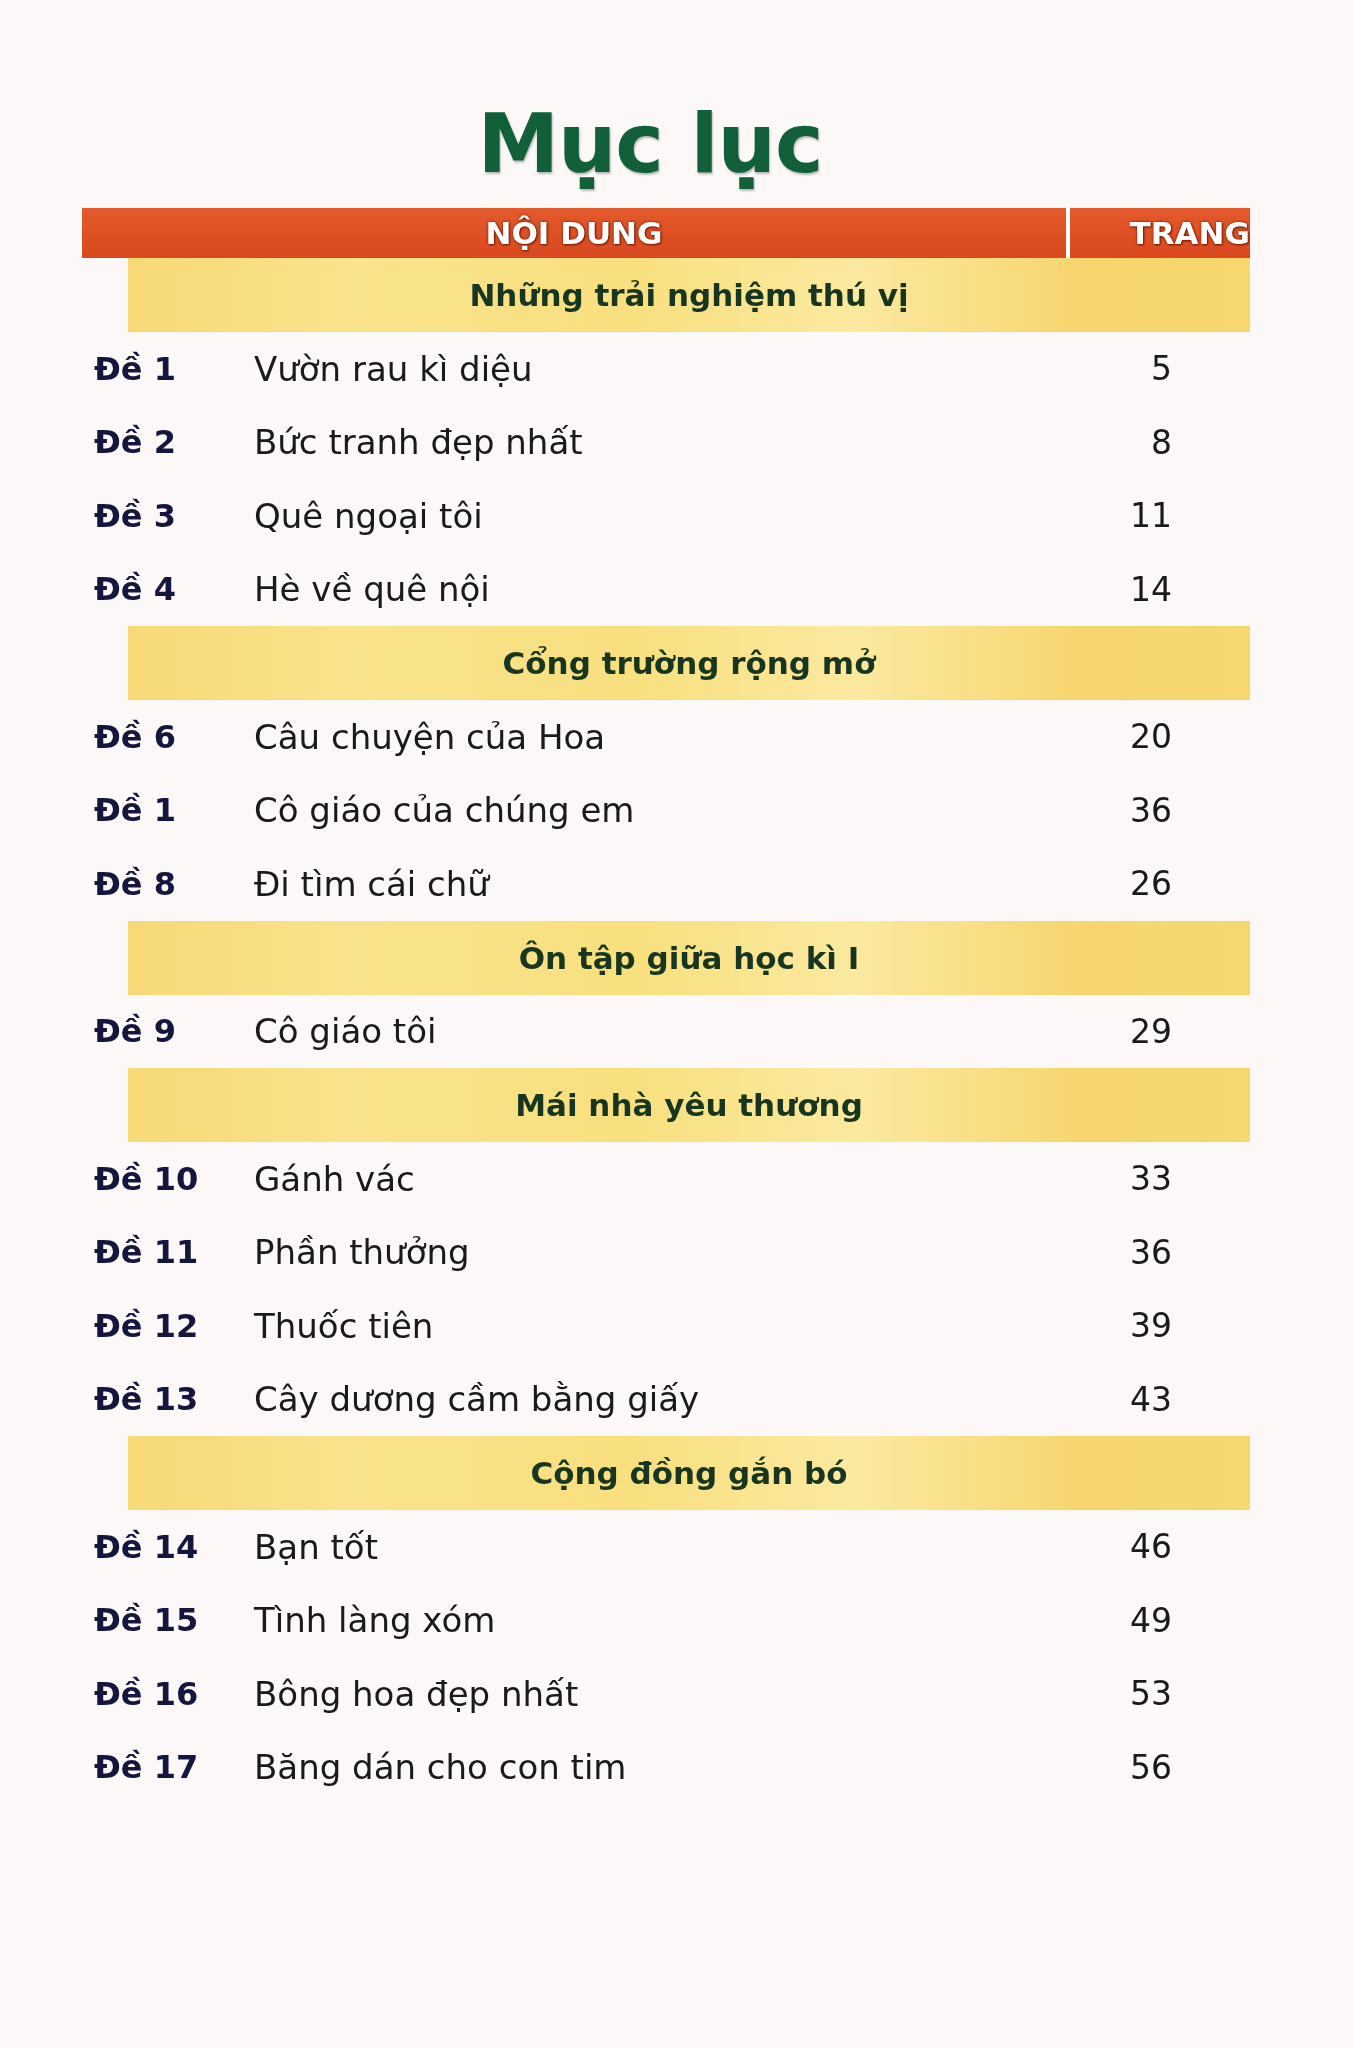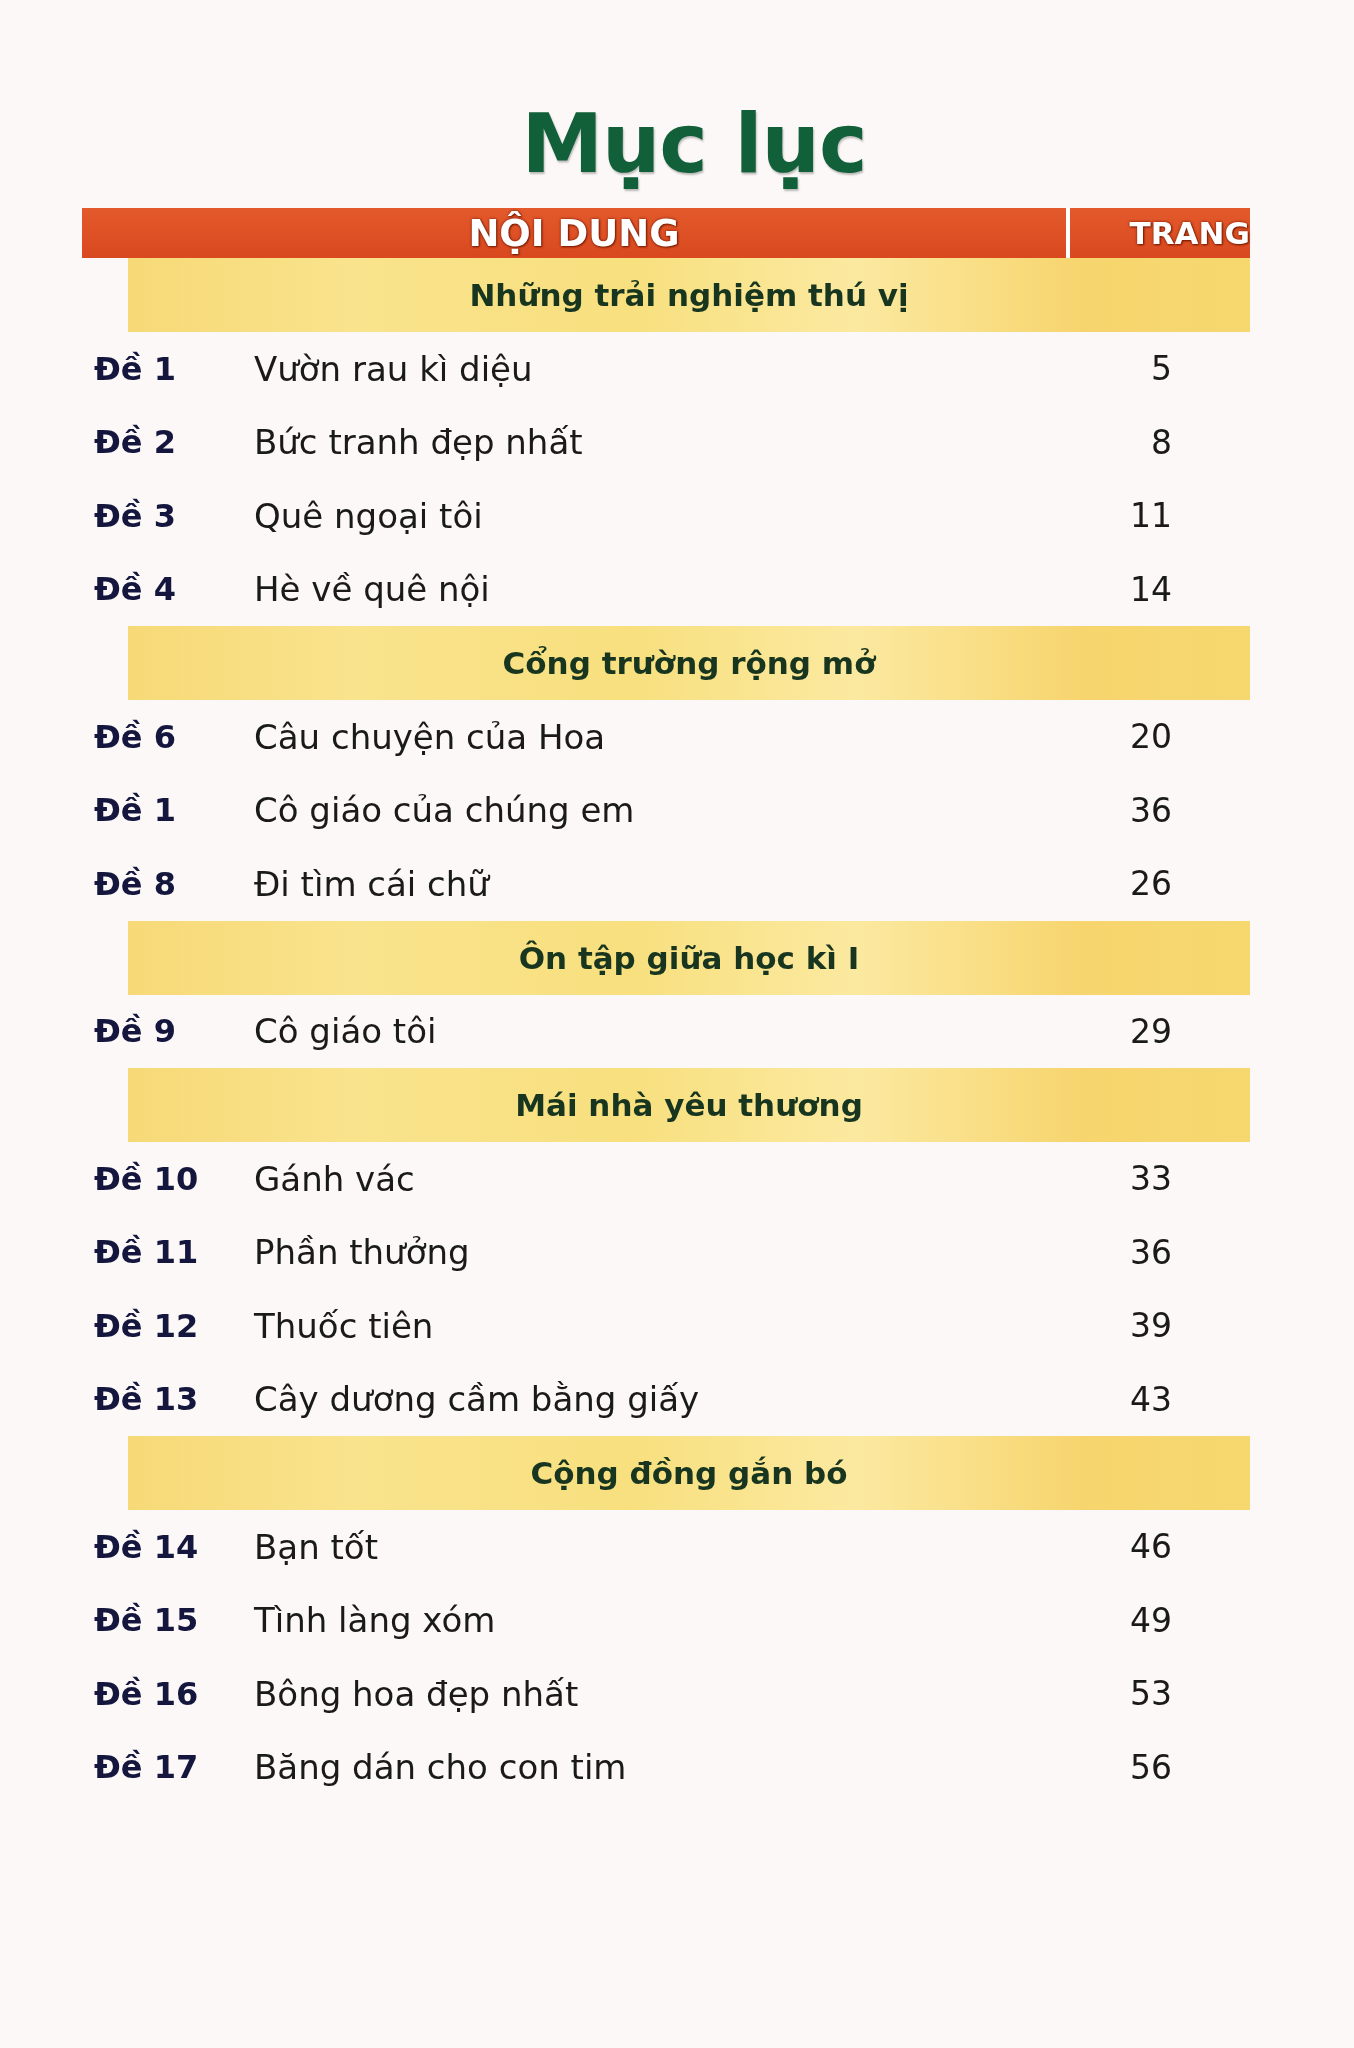--- a/index.html
+++ b/index.html
@@ -7,31 +7,30 @@
     width: 1354px; height: 2048px; overflow: hidden;
     background: #fbf8f7;
     font-family: "DejaVu Sans", sans-serif;
     position: relative;
   }
   .title {
     position: absolute; left: 0; top: 96px; width: 1300px;
     text-align: center; font-weight: bold; font-size: 82px;
     color: #11603a; letter-spacing: -1px;
     text-shadow: 1px 2px 2px rgba(0,0,0,0.25);
-    padding-left: 44px;
   }
   .table { position: absolute; left: 82px; top: 208px; width: 1168px; }
   .header {
     position: relative; height: 50px;
     background: linear-gradient(180deg,#e35a2c 0%, #d9481f 100%);
     display: flex; align-items: center;
   }
   .header .col-content {
     width: 984px; text-align: center; color: #fff; font-weight: bold;
-    font-size: 37px; text-shadow: 0 0 3px #7a1b00, 1px 1px 2px #7a1b00;
+    font-size: 31px; text-shadow: 0 0 3px #7a1b00, 1px 1px 2px #7a1b00;
   }
   .header .divider { width: 4px; height: 50px; background: #fff; }
   .header .col-page {
     flex: 1; text-align: right; color: #fff; font-weight: bold;
     font-size: 31px; text-shadow: 0 0 3px #7a1b00, 1px 1px 2px #7a1b00;
   }
   .band {
     height: 74px; display: flex; align-items: center; justify-content: center;
     background: linear-gradient(90deg,#f7d977 0%,#f9e38c 20%,#f8e07f 45%,#fbe9a0 65%,#f7d56e 85%,#f6d86f 100%);
     font-weight: bold; font-size: 31px; color: #17351f; margin-left: 46px;

